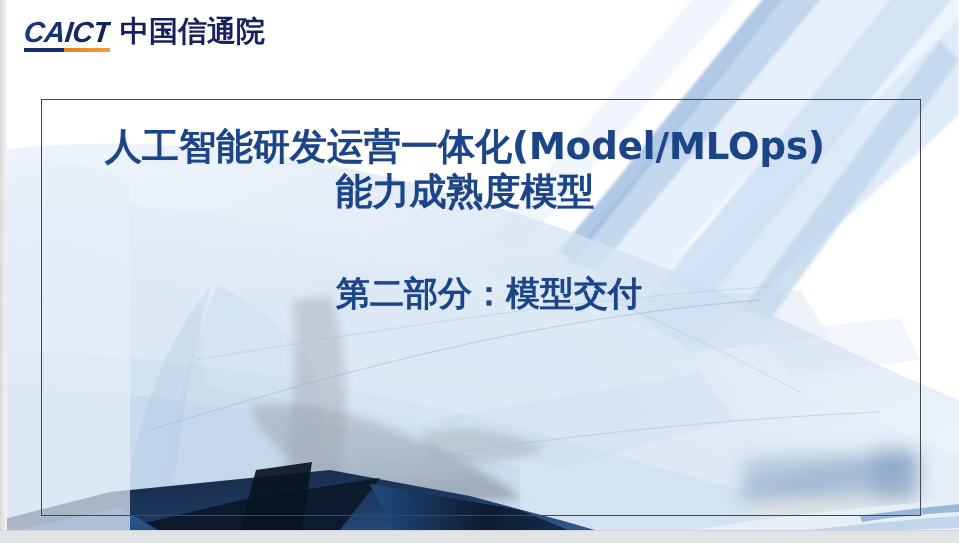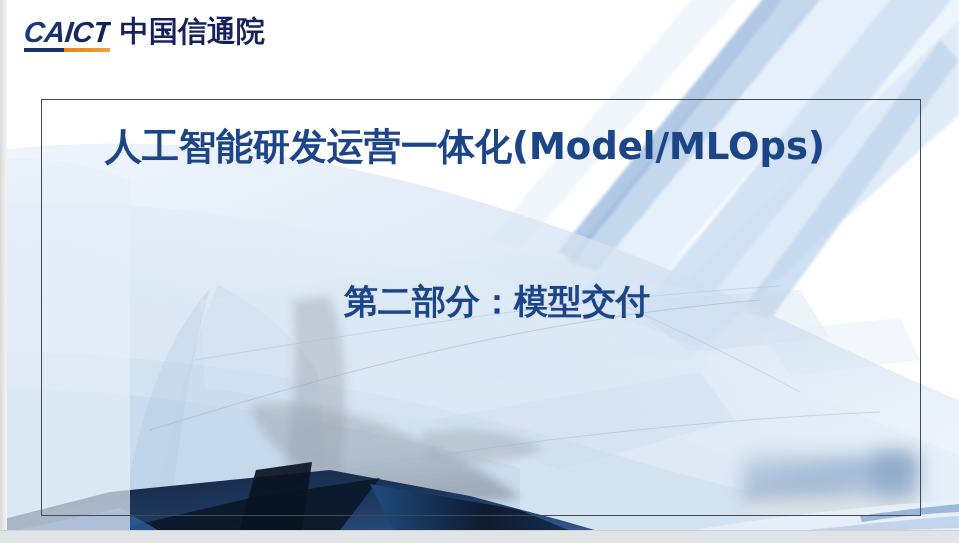--- a/index.html
+++ b/index.html
@@ -128,21 +128,21 @@
     margin: 0;
     letter-spacing: 0px;
     text-shadow: 0 0 1px rgba(28,69,135,0.35);
   }
   .sub-title {
     font-family: "DejaVu Sans", "Liberation Sans", sans-serif;
     font-weight: 700;
     font-size: 34px;
     line-height: 1.2;
     color: #1c4587;
-    margin: 16px;
+    margin: 8px;
     position: absolute;
     left: 0;
     top: 141px;
     width: 880px;
     text-align: center;
     text-shadow: 0 0 1px rgba(28,69,135,0.35);
   }
 </style>
 </head>
 <body>
@@ -280,20 +280,21 @@
       <span class="logo-caict">CAICT</span>
       <span class="logo-rule"></span>
     </span>
     <span class="logo-cn">中国信通院</span>
   </div>
 
   <div class="frame-box"></div>
 
   <div class="title-block">
     <div class="main-title">人工智能研发运营一体化(Model/MLOps)</div>
+    <div class="main-title">能力成熟度模型</div>
     <div class="sub-title">第二部分：模型交付</div>
   </div>
 
   <div class="edge-left"></div>
   <div class="edge-bottom-hair"></div>
   <div class="edge-bottom"></div>
 
 </div>
 
 </body></html>

